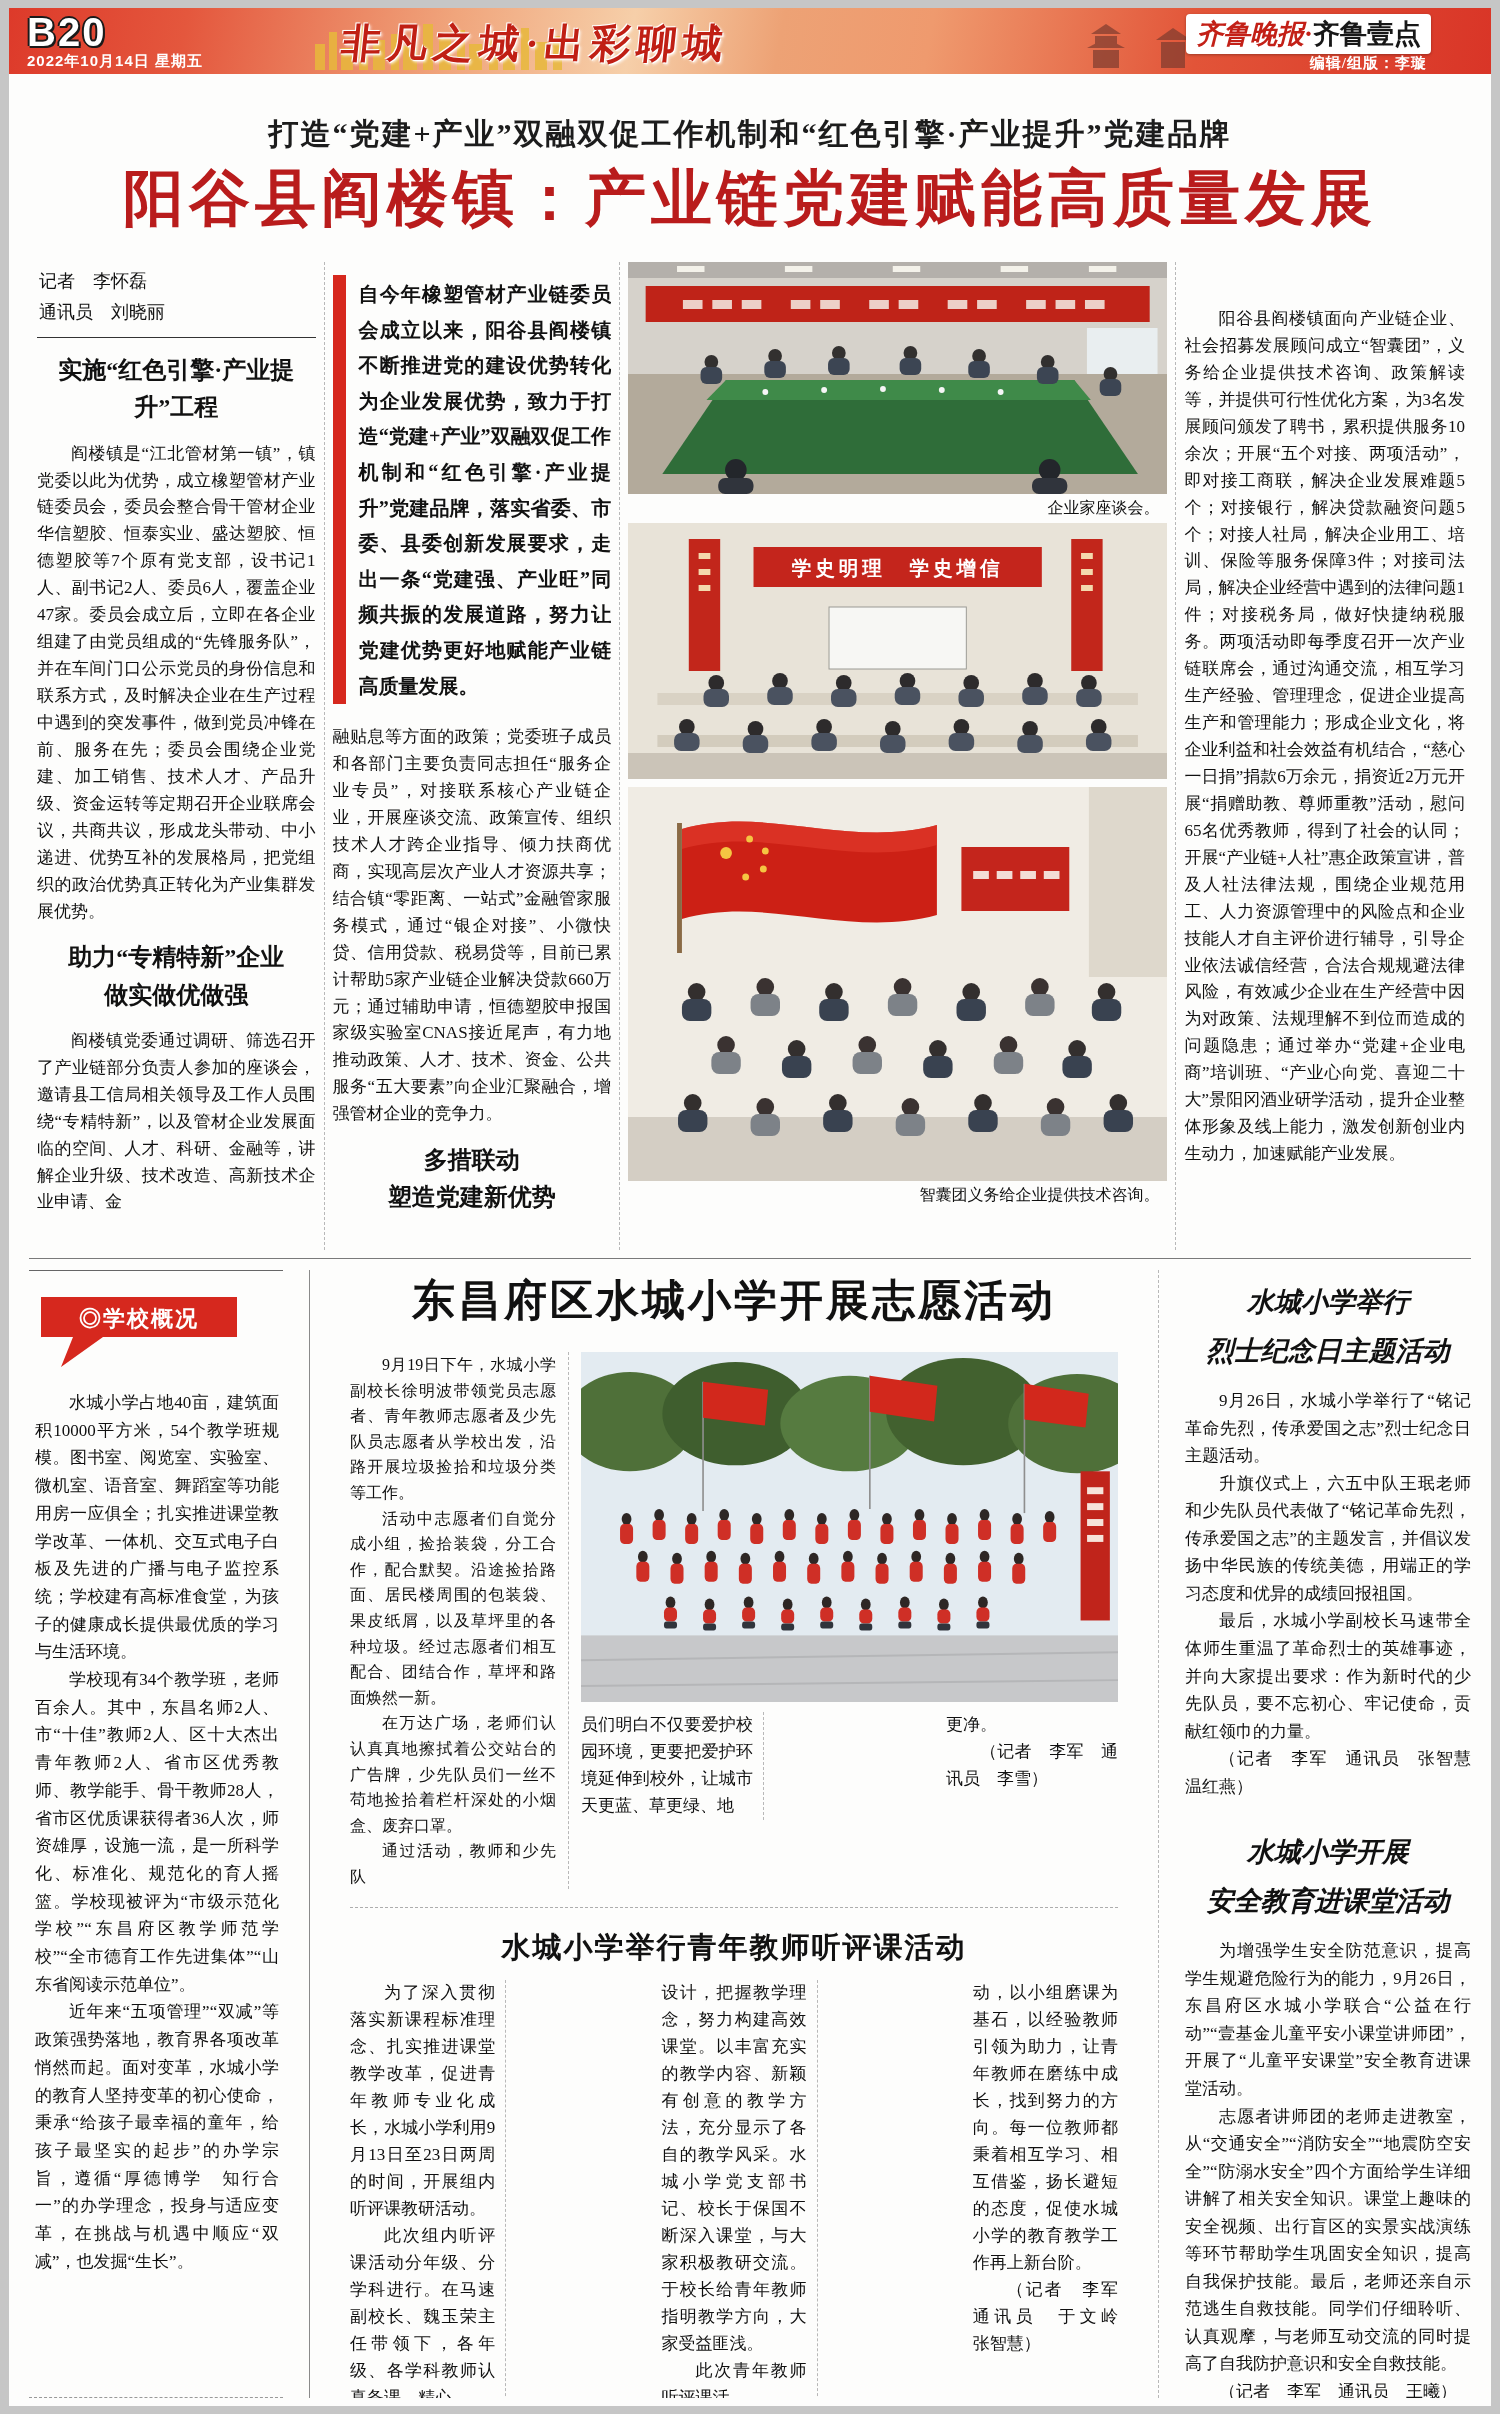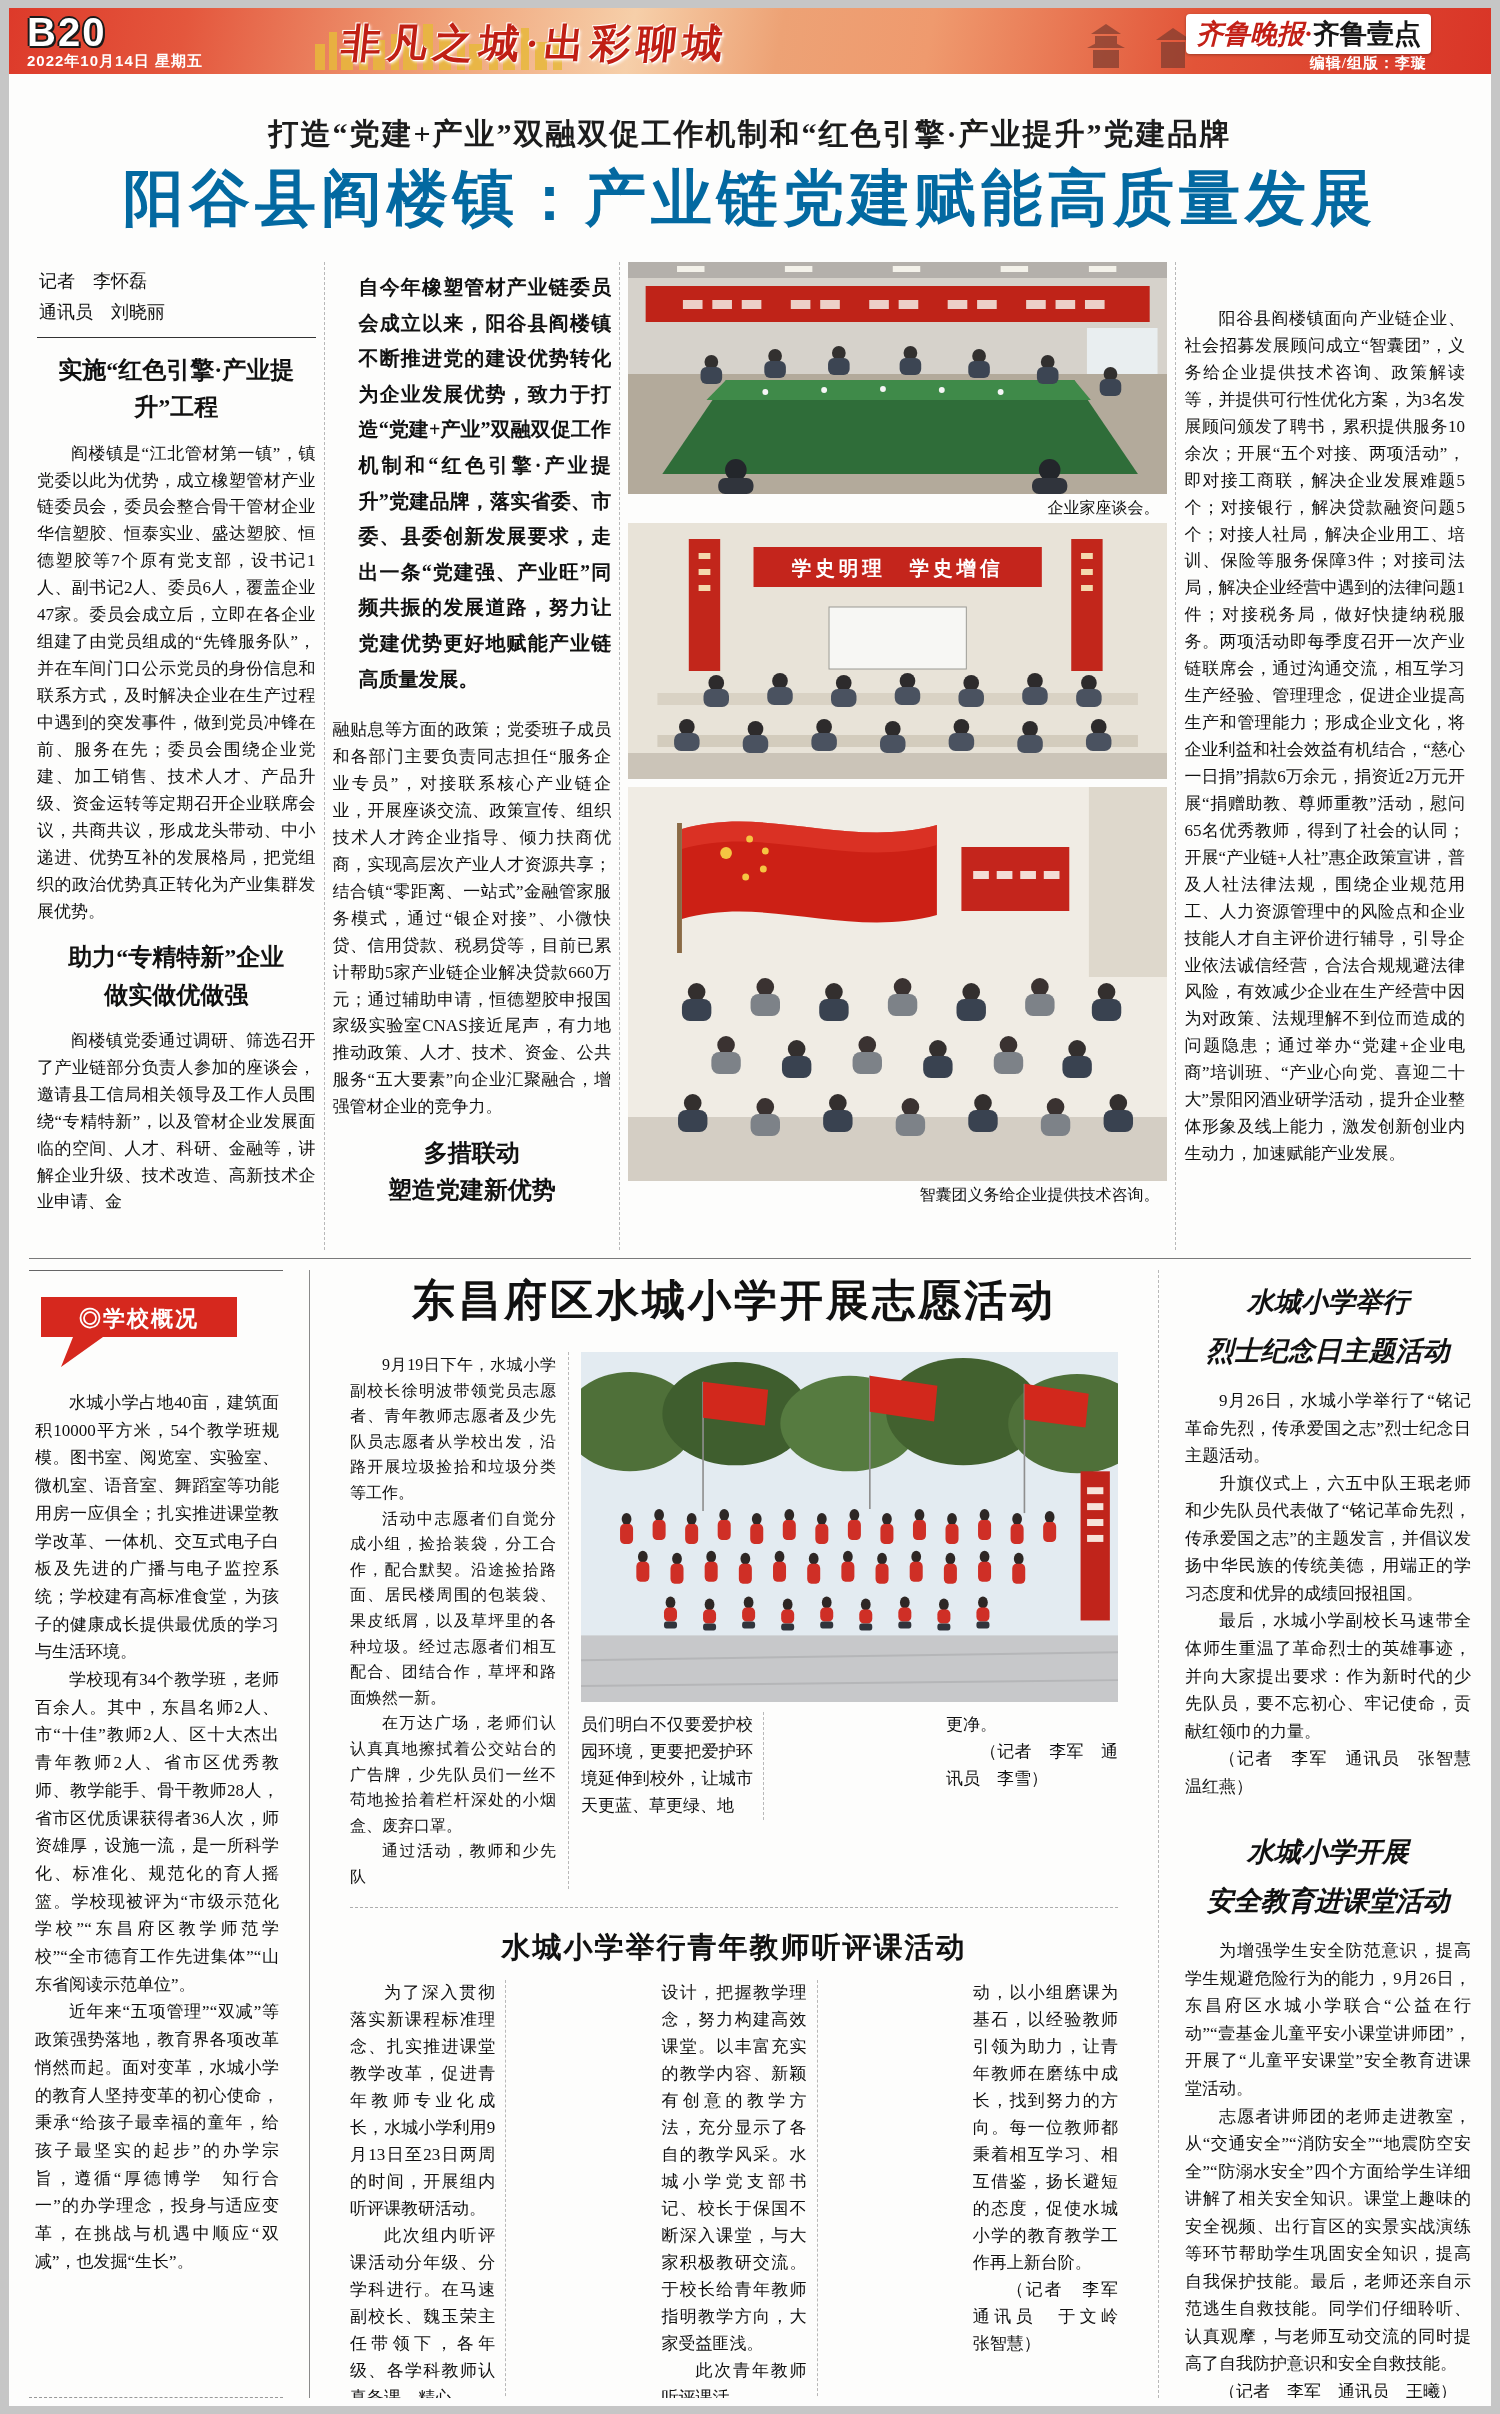--- a/index.html
+++ b/index.html
@@ -23,38 +23,38 @@
   .mast-red{color:#c32017;font-style:italic;}
   .mast-dot{color:#c32017;}
   .mast-black{color:#171717;font-family:"Liberation Sans",sans-serif;}
   .editor{position:absolute;right:64px;top:46px;color:#fff;font-size:15px;font-weight:700;letter-spacing:1px;}
   .pavilion{position:absolute;right:280px;top:14px;opacity:.8;}
 
   
   .kicker{position:absolute;left:0;width:1482px;top:106px;text-align:center;
           font-size:30px;font-weight:600;letter-spacing:2px;color:#1c1c1c;}
   .headline{position:absolute;left:0;width:1482px;top:150px;margin:0;text-align:center;
-          font-size:61px;font-weight:900;letter-spacing:5px;color:#0369a1;}
+          font-size:61px;font-weight:900;letter-spacing:5px;color:#b91c1c;}
 
   
   .topgrid{position:absolute;left:28px;top:254px;width:1428px;height:988px;display:flex;gap:8px;}
   .vsep{width:0;border-left:1px dashed #b8b8b8;}
   .vsol{width:0;border-left:1px solid #8a8a8a;}
   .tcol{overflow:hidden;}
   .c1{width:282px;}
   .c2{width:282px;}
   .cph{width:546px;}
   .c5{width:284px;padding-top:44px;}
 
   .byline{font-size:18px;line-height:1.7;padding:4px 0 10px 2px;border-bottom:1px solid #333;margin-bottom:14px;}
   .subhead{text-align:center;font-size:24px;font-weight:900;line-height:1.55;margin:14px 0 14px;}
   .bp{font-size:17px;line-height:1.585;text-align:justify;margin:0;color:#101010;}
   .ind{text-indent:2em;}
 
-  .introwrap{display:flex;gap:13px;margin:6px 0 20px;align-items:flex-end;}
+  .introwrap{display:flex;gap:13px;margin:13px 0 20px;}
   .redbar{width:13px;background:#d6281e;flex:none;}
   .intro{font-size:20px;font-weight:700;line-height:1.78;text-align:justify;padding-top:2px;}
 
   .ph{position:relative;width:100%;overflow:hidden;background:#d946ef;}
   .ph svg{display:block;width:100%;height:100%;}
   .cap{font-size:16px;text-align:right;padding:4px 8px 2px 0;line-height:1.2;}
 
   
   .hrule{position:absolute;left:20px;right:20px;top:1250px;border-top:1px solid #7a7a7a;}
 

